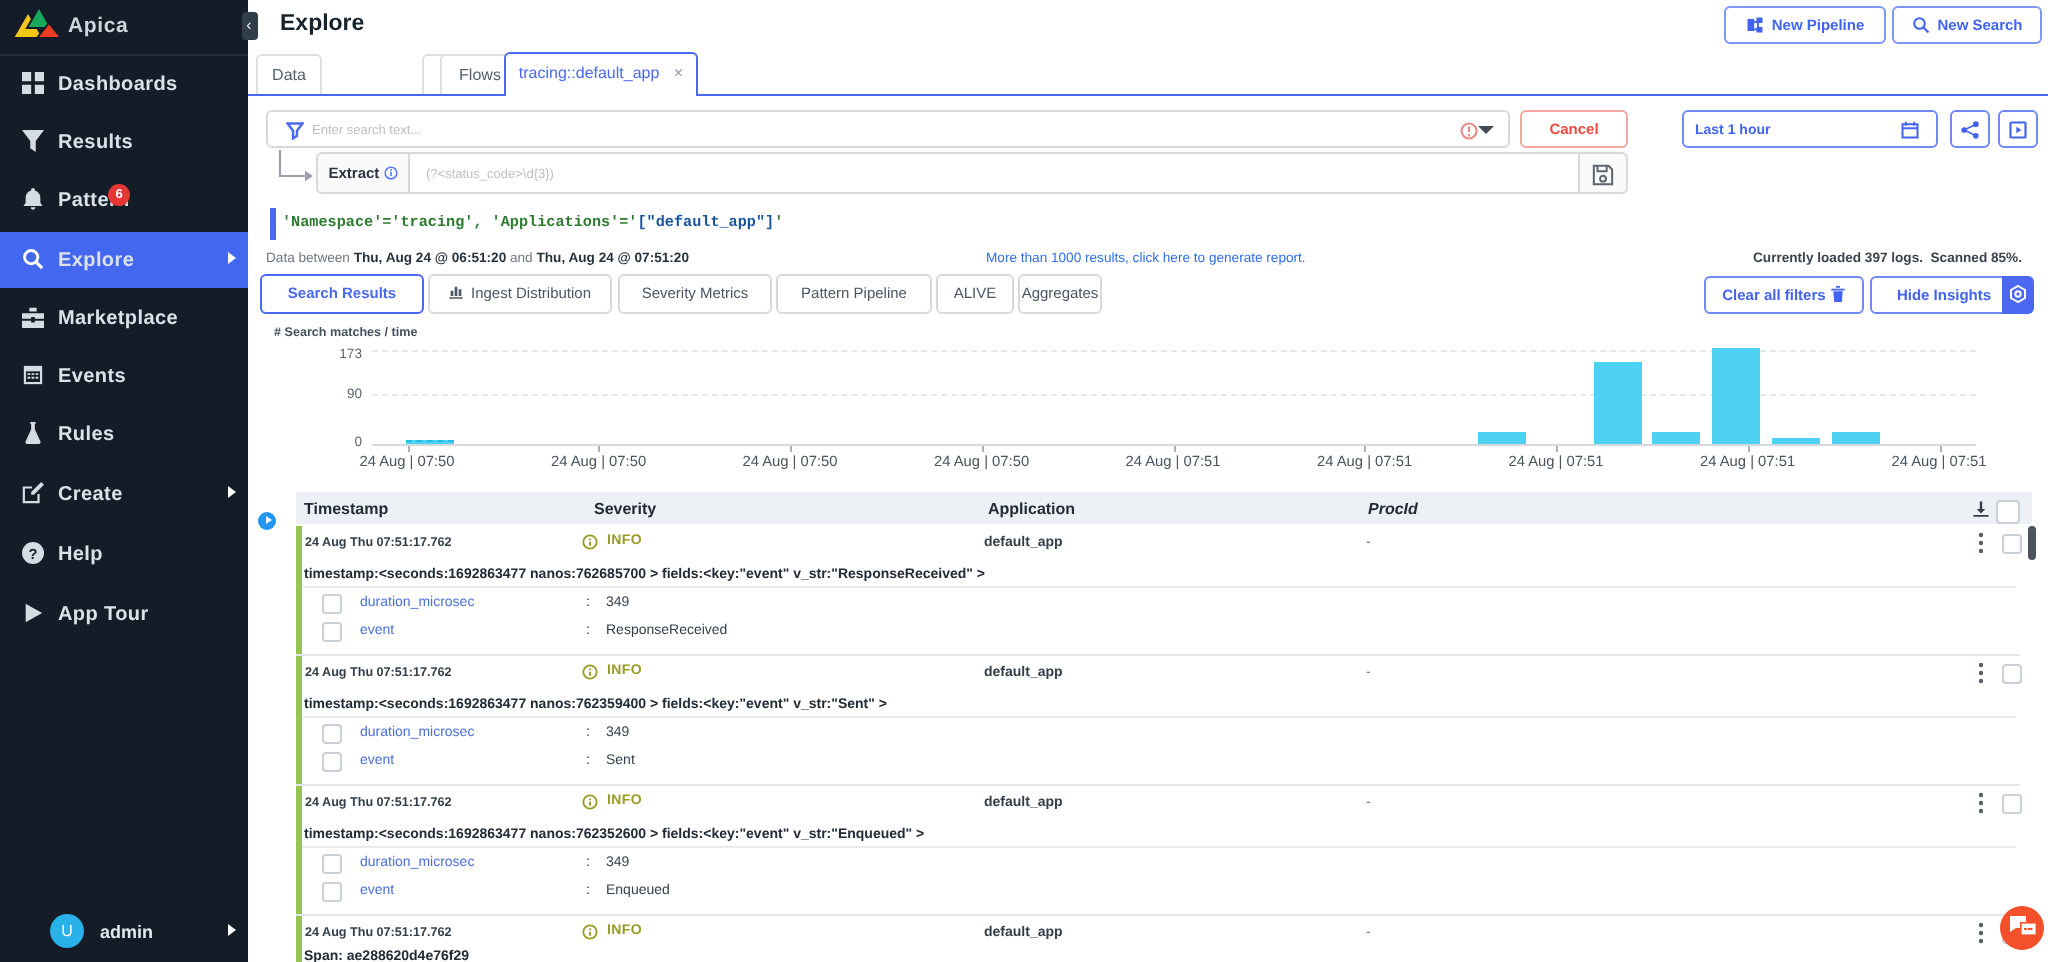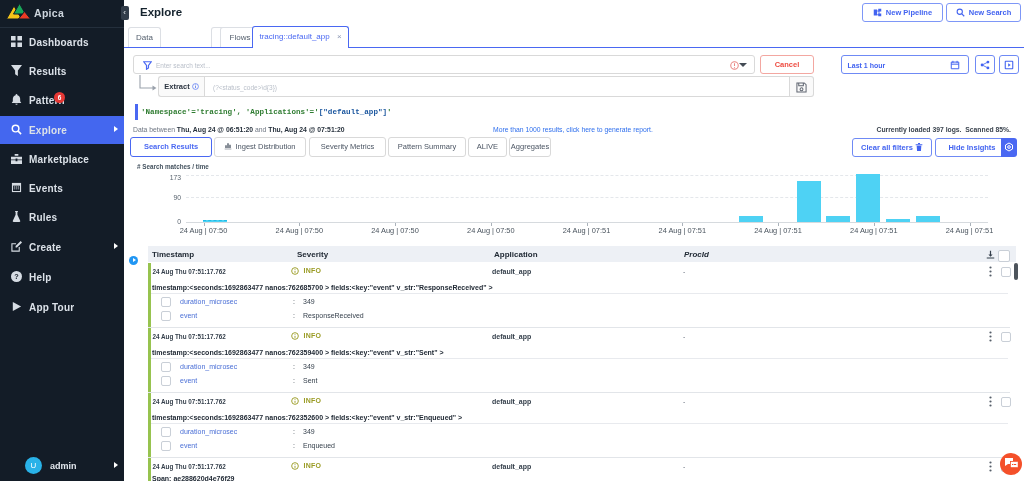--- a/index.html
+++ b/index.html
@@ -274,21 +274,21 @@
     <span>Data between <b>Thu, Aug 24 @ 06:51:20</b> and <b>Thu, Aug 24 @ 07:51:20</b></span>
     <span class="link">More than 1000 results, click here to generate report.</span>
     <span class="right">Currently loaded 397 logs. &nbsp;Scanned 85%.</span>
   </div>
 
   <div class="rtab" id="rtab-active" style="left:130px; width:82px;">Search Results</div>
   <div class="rtab" style="left:214px; width:92px;"><svg width="8" height="8" viewBox="0 0 12 12" style="vertical-align:-1px;margin-right:3px;">
         <path fill="#4b5563" d="M1 10h10v1H1zM2 5h2v4H2zM5 2h2v7H5zM8 4h2v5H8z"></path>
       </svg>Ingest Distribution</div>
   <div class="rtab" style="left:309px; width:77px;">Severity Metrics</div>
-  <div class="rtab" style="left:388px; width:78px;">Pattern Summary</div>
+  <div class="rtab" style="left:388px; width:78px;">Pattern Pipeline</div>
   <div class="rtab" style="left:468px; width:39px;">ALIVE</div>
   <div class="rtab" style="left:509px; width:42px;">Aggregates</div>
   <div class="rbtn" style="left:852px; width:80px;">Clear all filters <svg width="8" height="8" viewBox="0 0 12 12" style="vertical-align:-1px;">
         <path fill="#4263f0" d="M1 2h10v1.4H1zM2.5 4h7l-.6 8h-5.8zM4.5 0h3v1.4h-3z"></path>
       </svg></div>
   <div class="rbtn" style="left:935px; width:74px; border-radius:3px 0 0 3px;">Hide Insights</div>
   <div style="position:absolute; left:1001px; top:138px; width:16px; height:19px; background:#4a68f2; border-radius:0 3px 3px 0;">
     <svg width="10" height="10" viewBox="0 0 12 12" style="position:absolute;left:3px;top:4px;">
         <path fill="none" stroke="#fff" stroke-width="1.2" d="M6 1.2 10.2 3.6v4.8L6 10.8 1.8 8.4V3.6z"></path>
         <circle cx="6" cy="6" r="1.6" fill="none" stroke="#fff" stroke-width="1.2"></circle>

